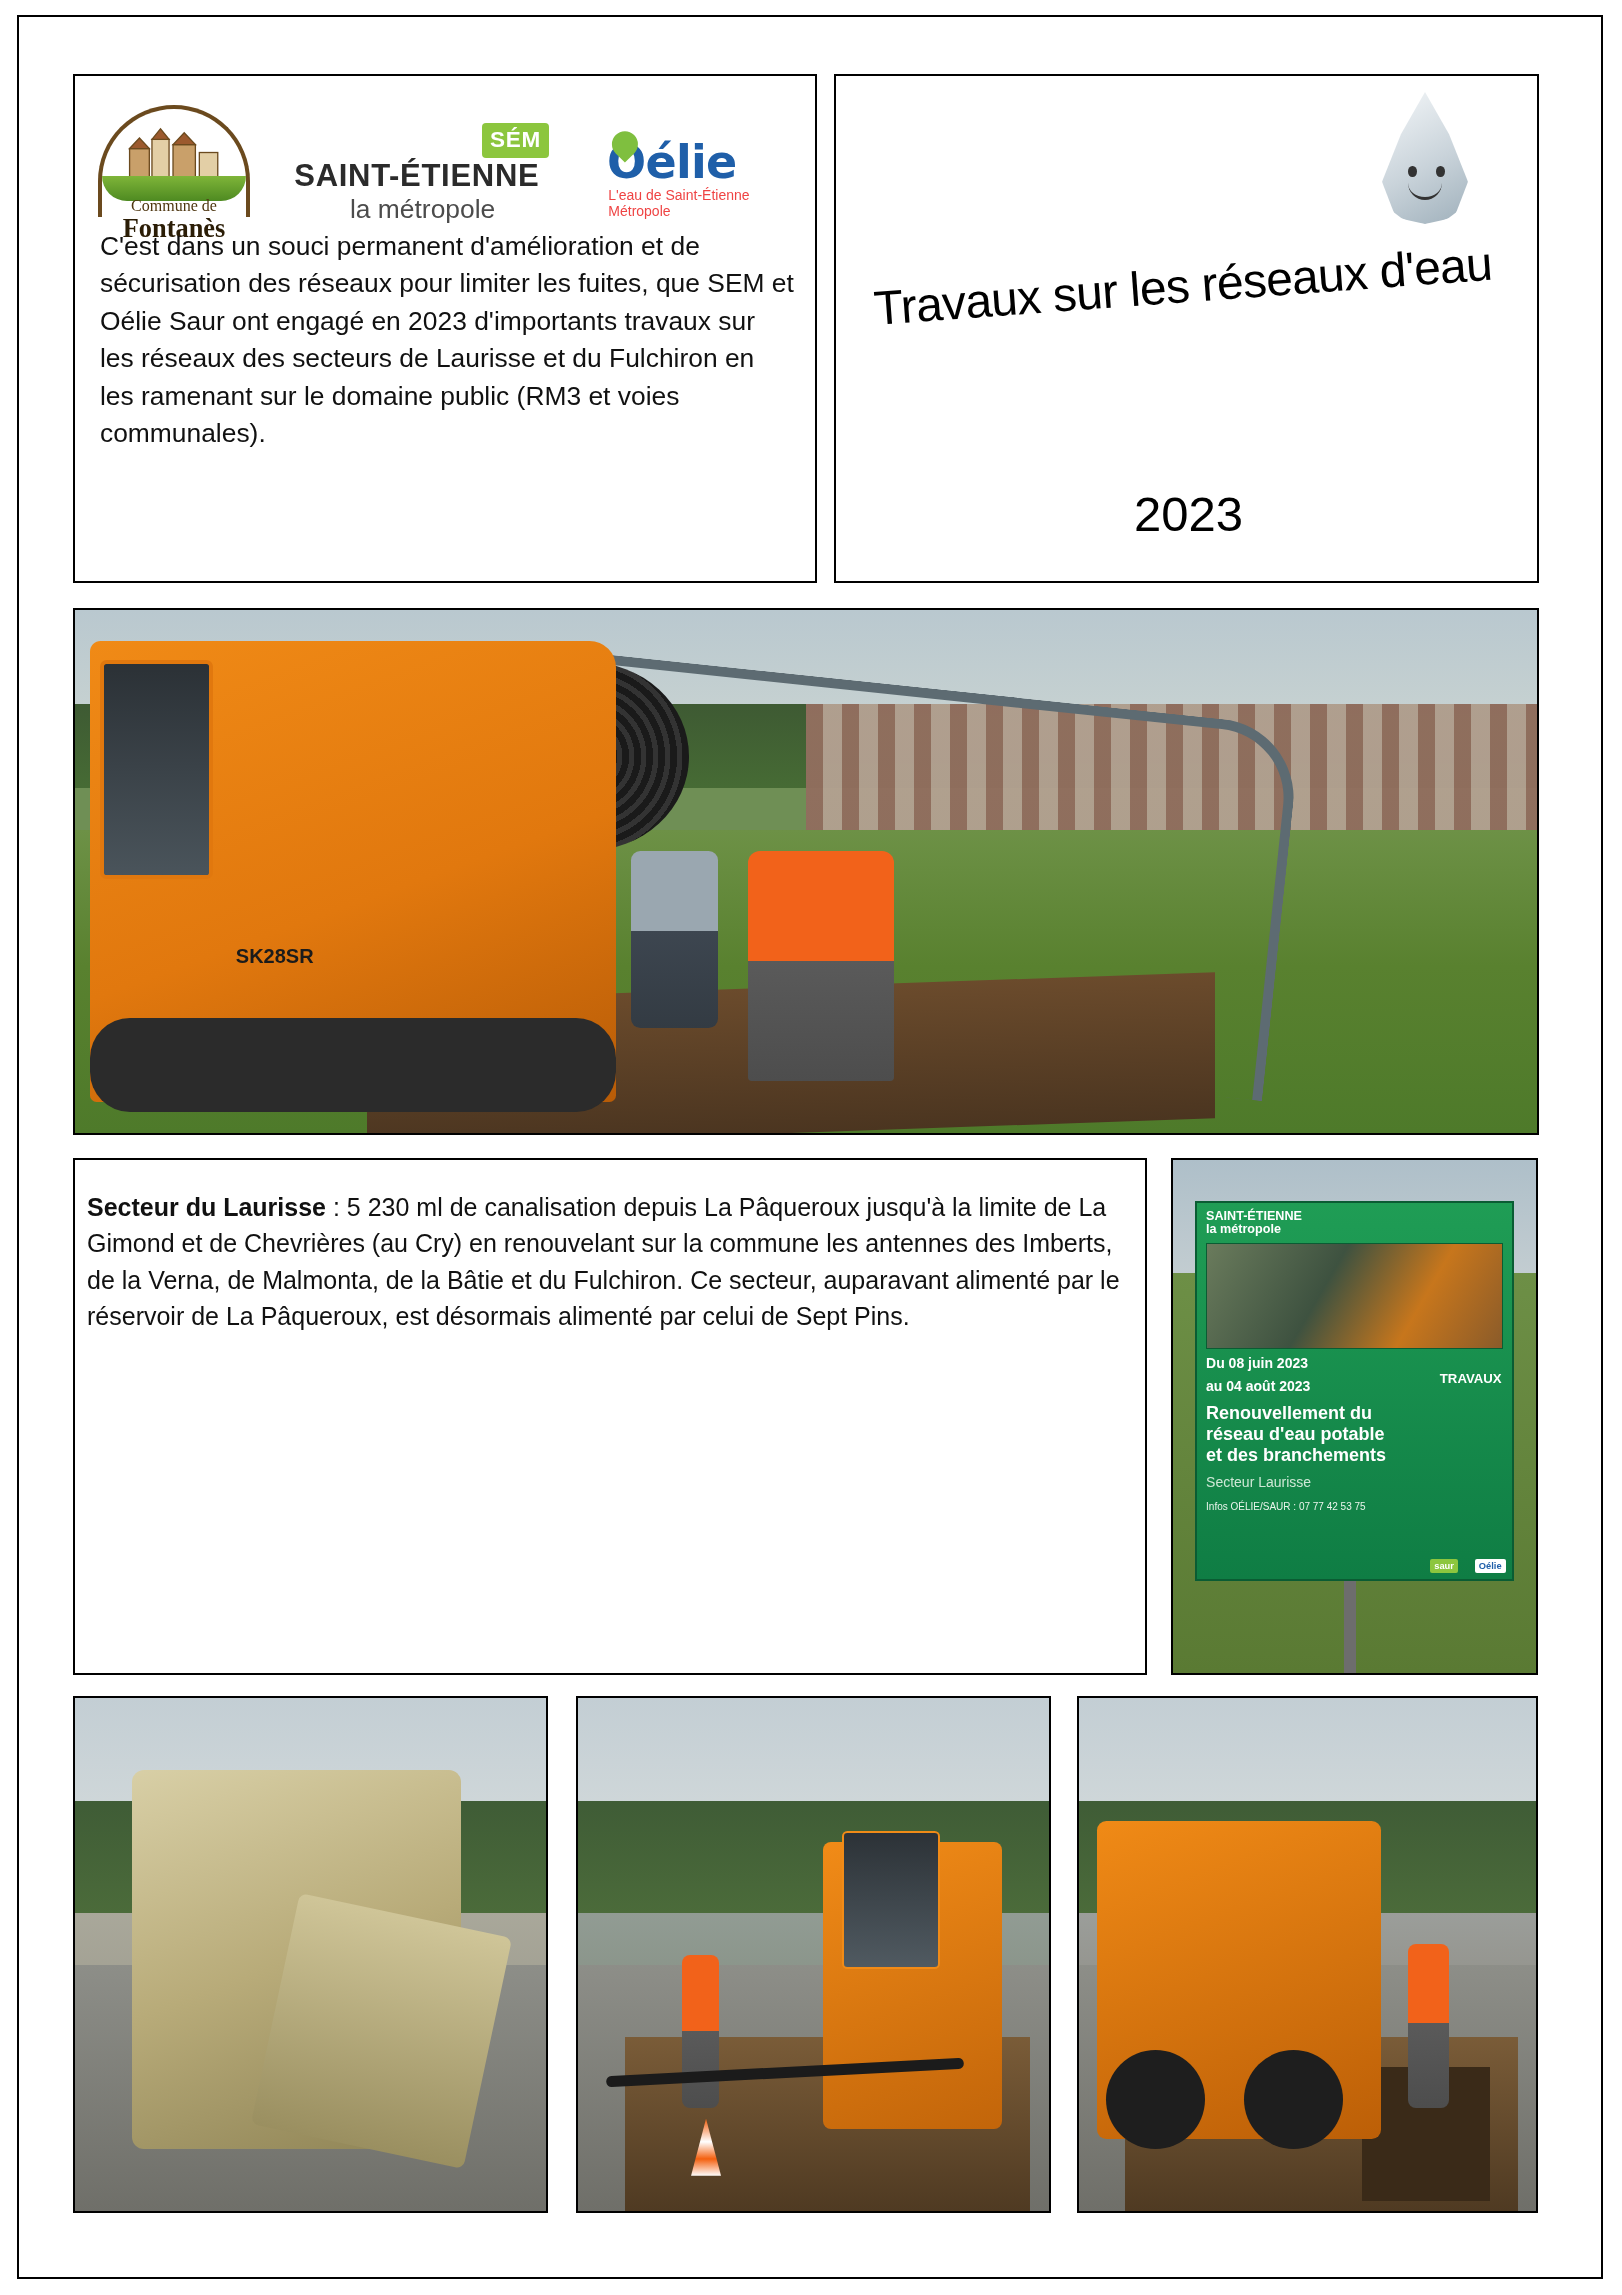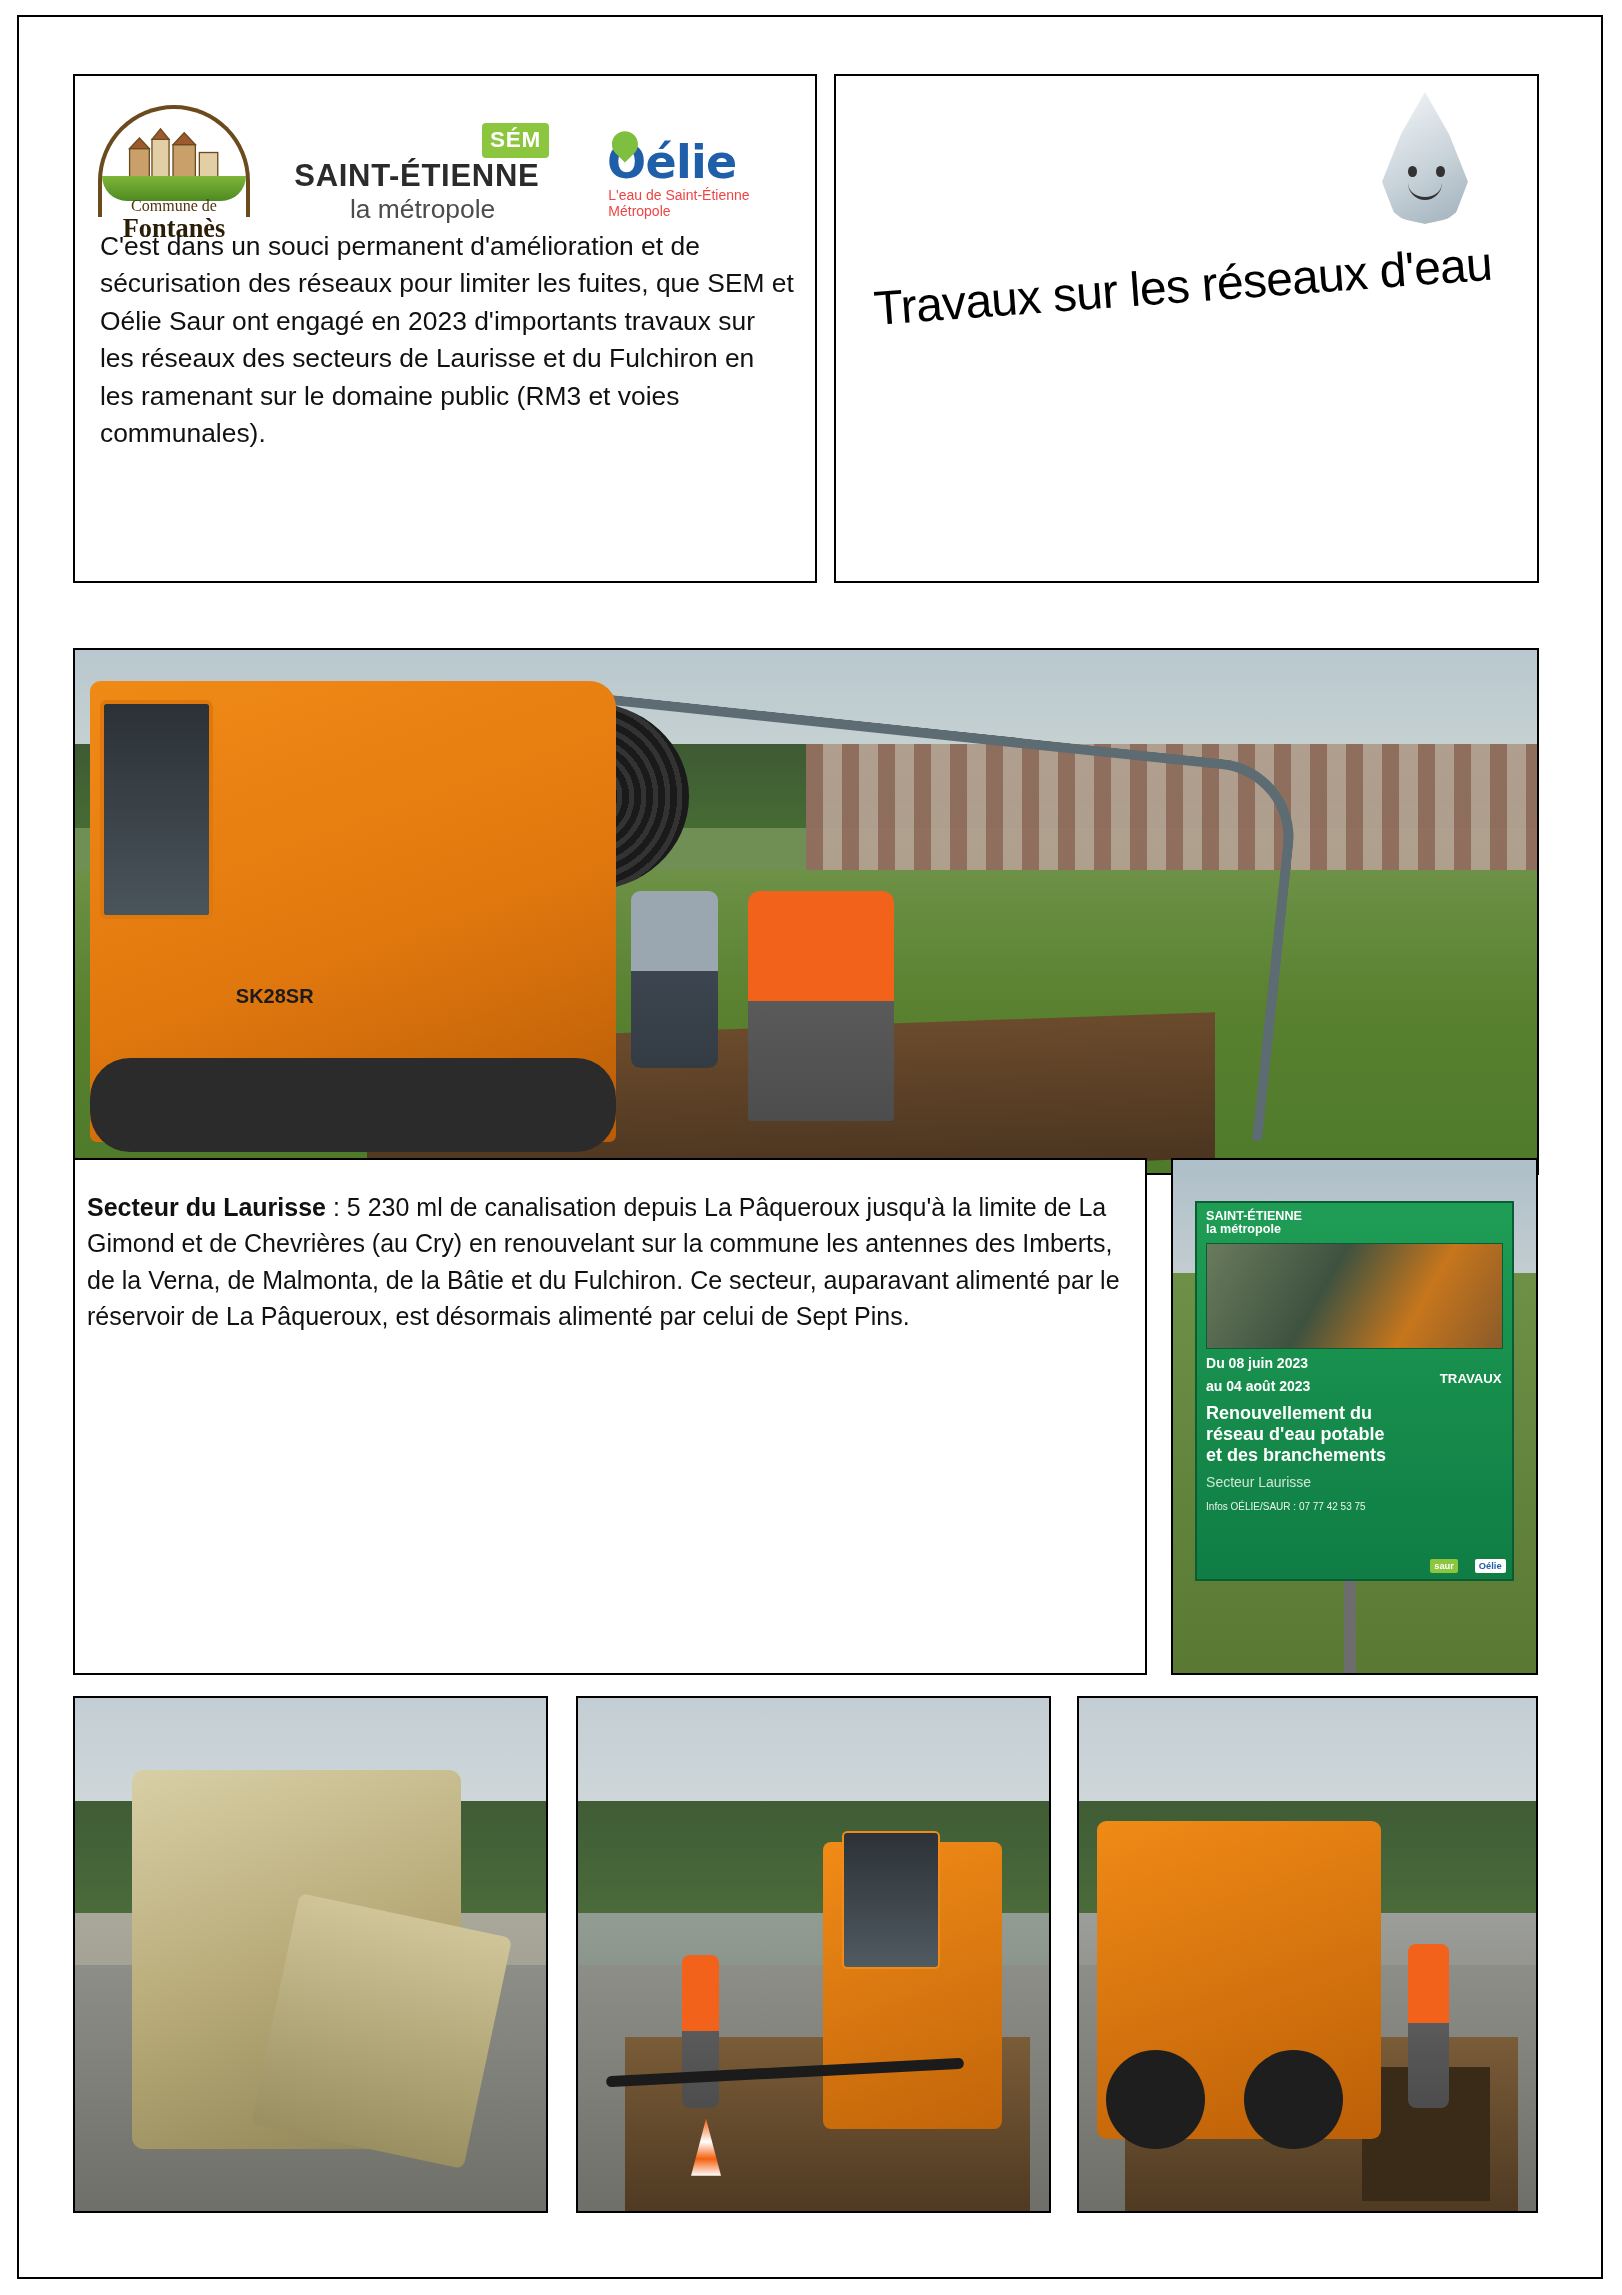--- a/index.html
+++ b/index.html
@@ -220,21 +220,20 @@
 
   
   .hero-photo {
     position: absolute;
     left: 73px; top: 608px;
     width: 1466px; height: 527px;
     border: 2px solid #000;
     box-sizing: border-box;
     overflow: hidden;
     background: #6f8f55;
-    margin-top: 40px;
   }
   .h-sky {
     position: absolute; left: 0; top: 0; width: 100%; height: 30%;
     background: linear-gradient(180deg,#b9c8cf 0%, #cdd6d2 100%);
   }
   .h-treeline {
     position: absolute; left: 0; top: 18%; width: 100%; height: 16%;
     background: linear-gradient(180deg,#3e5a33 0%, #466b34 100%);
   }
   .h-village {
@@ -484,20 +483,21 @@
   </div>
 
   <div class="title-box">
     <div class="drop-icon">
       <div class="drop-shape"></div>
       <div class="drop-eye l"></div>
       <div class="drop-eye r"></div>
       <div class="drop-smile"></div>
     </div>
     <div class="title-main">Travaux sur les réseaux d'eau</div>
+    <div class="title-year">2023</div>
   </div>
 
   <div class="hero-photo">
     <div class="h-sky"></div>
     <div class="h-treeline"></div>
     <div class="h-village"></div>
     <div class="h-field"></div>
     <div class="h-dirt"></div>
     <div class="h-coil"></div>
     <div class="h-pipe"></div>

